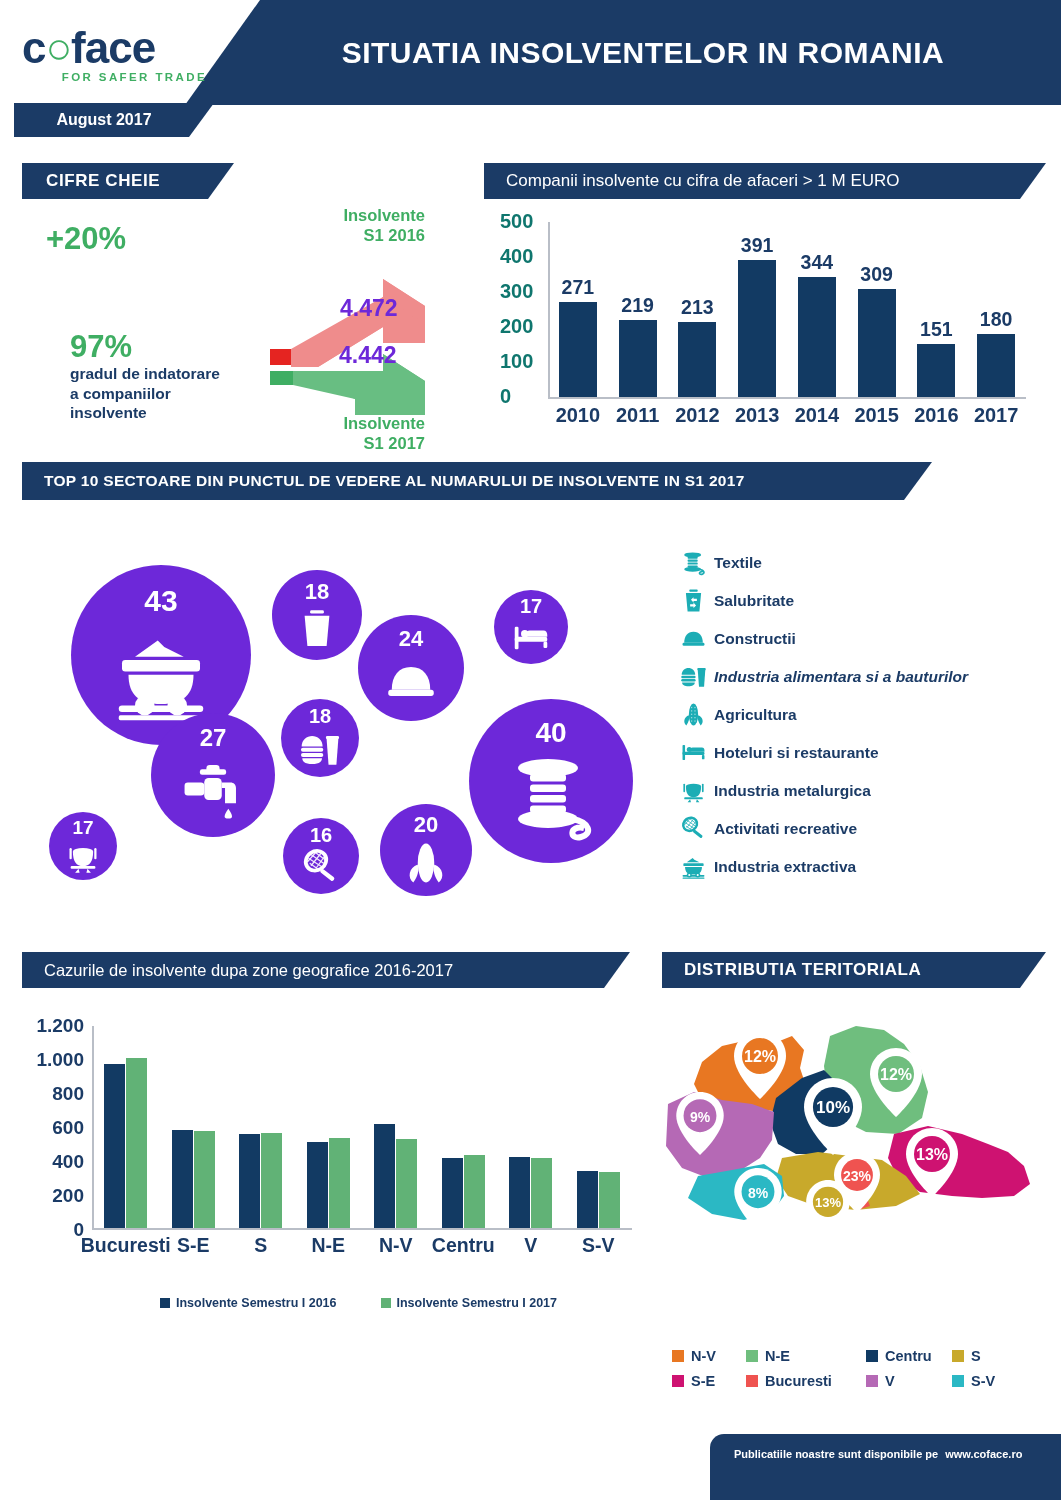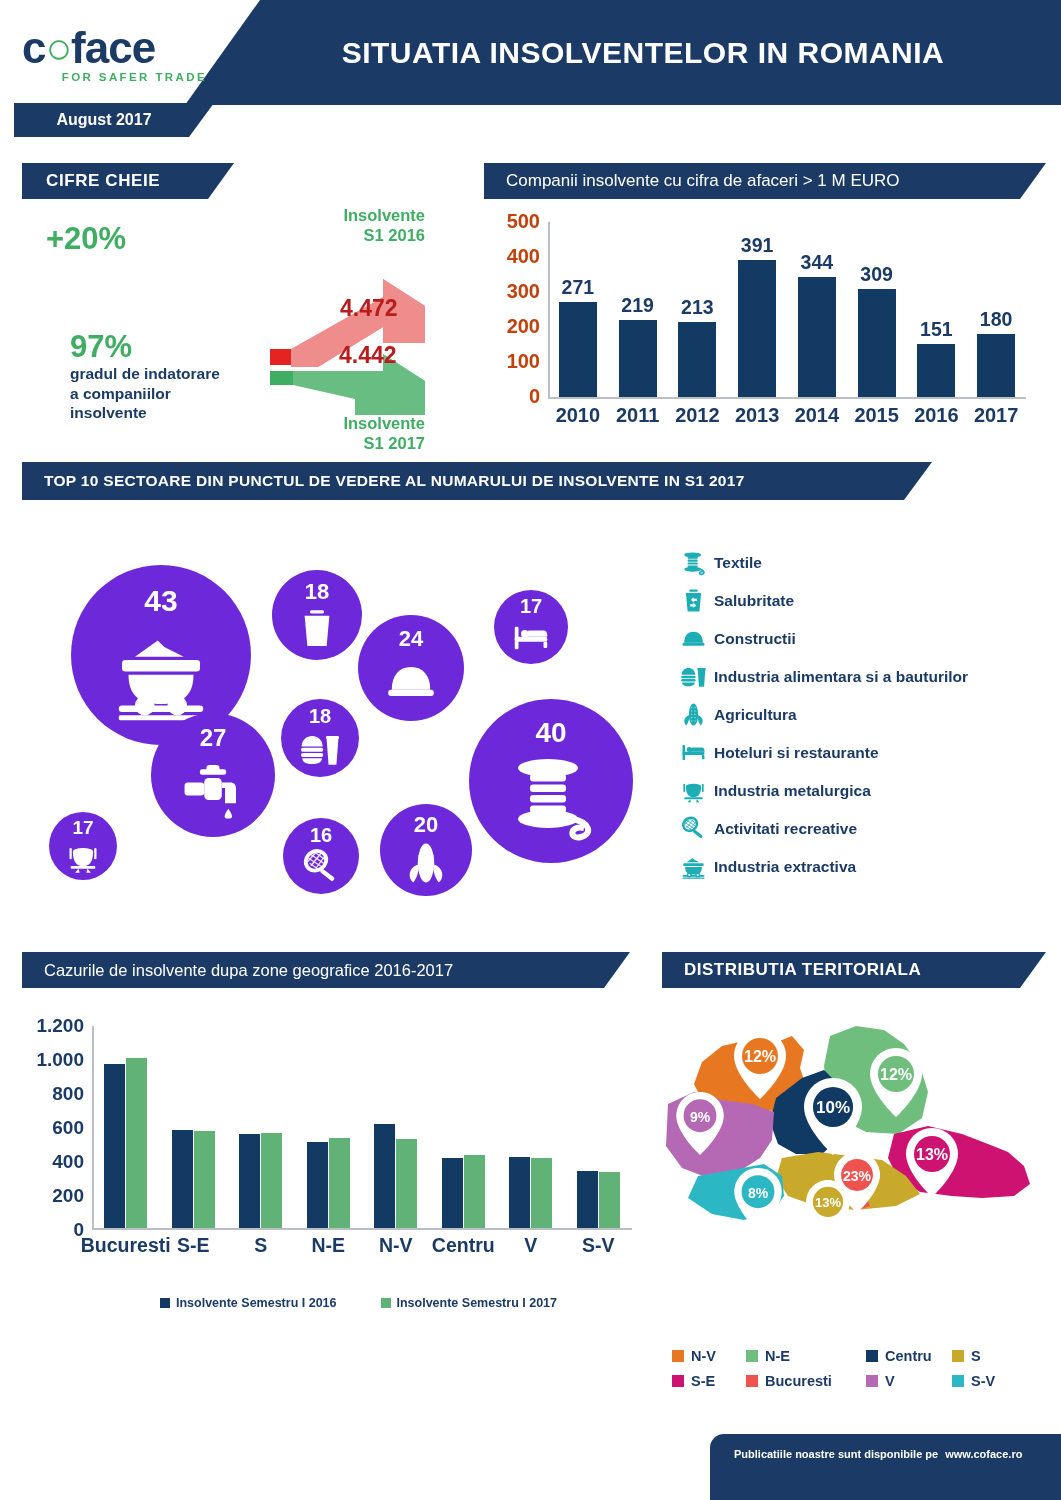--- a/index.html
+++ b/index.html
@@ -78,28 +78,28 @@
   #kf1{left:46px;top:222px;width:215px;}
   #kf2{left:46px;top:330px;width:215px;margin-left:24px;}
 
   
   #arrows{left:265px;top:205px;width:190px;height:230px;}
   .arrow-lbl{
     position:absolute;font-size:16.5px;font-weight:bold;color:#3FAE63;
     line-height:20px;text-align:right;width:150px;
   }
   .arrow-val{
-    position:absolute;font-size:23px;font-weight:bold;color:#b91c1c;
+    position:absolute;font-size:23px;font-weight:bold;color:#6d28d9;
   }
 
   
   #barchart{left:500px;top:218px;width:530px;height:220px;}
   .bc-ylabel{
-    position:absolute;right:4px;font-size:20px;font-weight:bold;color:#c2410c;
-    text-align:right;width:44px;transform:translateY(-12px);
+    position:absolute;right:4px;font-size:20px;font-weight:bold;color:#0f766e;
+    width:44px;transform:translateY(-12px);
   }
   #bc-axis-y{position:absolute;left:48px;top:4px;width:2px;height:175px;background:#b9bec7;}
   #bc-axis-x{position:absolute;left:48px;top:179px;width:478px;height:2px;background:#b9bec7;}
   .bc-bar{position:absolute;bottom:0;background:#123A63;}
   .bc-barval{position:absolute;font-size:19.5px;font-weight:bold;color:#1B3B66;text-align:center;}
   .bc-xlabel{position:absolute;font-size:20px;font-weight:bold;color:#1B3B66;text-align:center;top:186px;}
 
   
   #bubbles{left:28px;top:525px;width:620px;height:400px;}
   .bubble{position:absolute;border-radius:50%;background:#6d28d9;
@@ -428,21 +428,21 @@
       <span class="sl-icon">
         <svg width="27" height="27" viewBox="0 0 64 64" fill="#1CADB5">
           <path d="M4 28 c0 -10 8 -16 16 -16 c8 0 16 6 16 16 z"></path>
           <rect x="3" y="30" width="34" height="6" rx="3"></rect>
         <rect x="3" y="38" width="34" height="6" rx="3"></rect>
           <path d="M5 46 h30 c0 6 -6 9 -15 9 c-9 0 -15 -3 -15 -9z"></path>
         <path d="M42 16 h18 l-3 40 h-12 z"></path>
           <rect x="41" y="12" width="20" height="5" rx="2"></rect>
         </svg>
       </span>
-      <span class="sl-text" style="white-space: pre-line;">Industria alimentara si a bauturilor</span>
+      <span class="sl-text" style="white-space: pre-line; font-style: italic;">Industria alimentara si a bauturilor</span>
     </div>
     <div class="sl-row">
       <span class="sl-icon">
         <svg width="27" height="27" viewBox="0 0 64 64" fill="#1CADB5">
           <ellipse cx="32" cy="32" rx="11" ry="26"></ellipse>
         <path d="M21 34 c-12 4 -14 18 -6 24 c6 -8 8 -16 6 -24z M43 34 c12 4 14 18 6 24 c-6 -8 -8 -16 -6 -24z"></path>
         <g fill="#fff" opacity=".55">
             <rect x="26" y="14" width="3" height="3"></rect>
             <rect x="34" y="14" width="3" height="3"></rect>
         <rect x="26" y="22" width="3" height="3"></rect>

